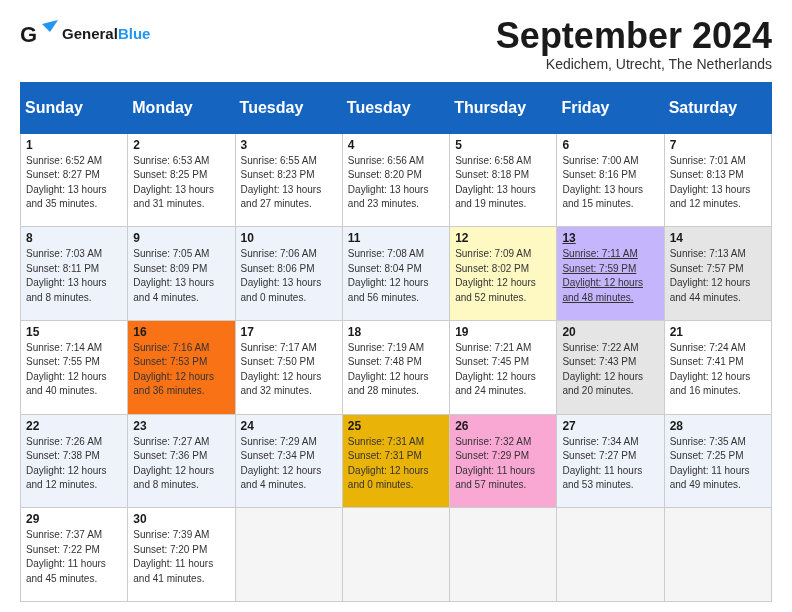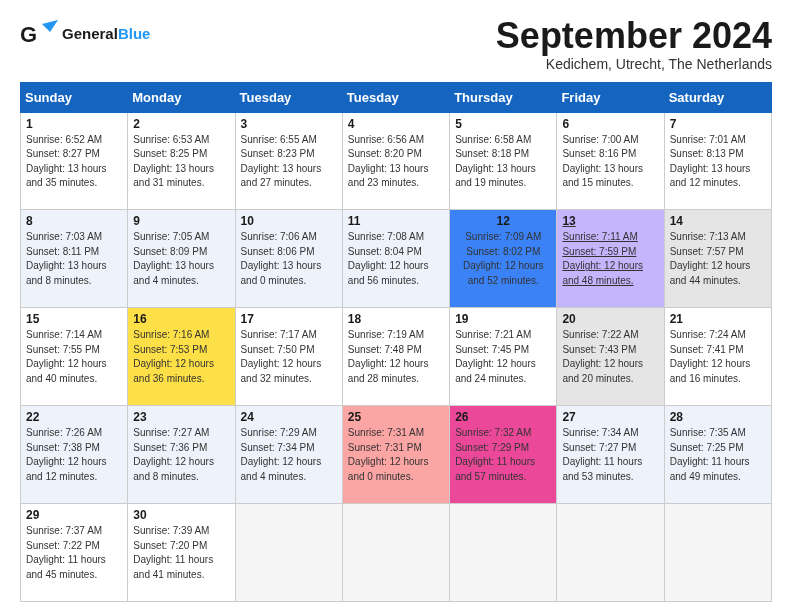--- a/index.html
+++ b/index.html
@@ -49,23 +49,23 @@
     .calendar {
       flex: 1;
       border: 1px solid #ccc;
       border-collapse: collapse;
       width: 100%;
       table-layout: fixed;
     }
     .calendar th {
       background: #1565C0;
       color: #fff;
-      font-size: 13px;
+      font-size: 16px;
       font-weight: bold;
-      padding: 7px 4px;
+      padding: 16px 4px;
       text-align: left;
       border: 1px solid #1565C0;
     }
     .calendar td {
       vertical-align: top;
       padding: 4px 5px;
       border: 1px solid #ccc;
       font-size: 9.5px;
       color: #333;
       background: #fff;
@@ -226,21 +226,21 @@
           </td>
           <td style="background: rgb(238, 242, 250);">
             <span class="day-num">11</span>
             <div class="day-info">
               <div>Sunrise: 7:08 AM</div>
               <div>Sunset: 8:04 PM</div>
               <div>Daylight: 12 hours</div>
               <div>and 56 minutes.</div>
             </div>
           </td>
-          <td style="background: #3b82f6; text-align: center;">
+          <td style="background: #fef9c3;">
             <span class="day-num">12</span>
             <div class="day-info">
               <div>Sunrise: 7:09 AM</div>
               <div>Sunset: 8:02 PM</div>
               <div>Daylight: 12 hours</div>
               <div>and 52 minutes.</div>
             </div>
           </td>
           <td style="background: #c4b5fd; text-decoration: underline;">
             <span class="day-num">13</span>
@@ -264,21 +264,21 @@
         <tr>
           <td style="background: rgb(255, 255, 255);">
             <span class="day-num">15</span>
             <div class="day-info">
               <div>Sunrise: 7:14 AM</div>
               <div>Sunset: 7:55 PM</div>
               <div>Daylight: 12 hours</div>
               <div>and 40 minutes.</div>
             </div>
           </td>
-          <td style="background: #fde047;">
+          <td style="background: #f97316;">
             <span class="day-num">16</span>
             <div class="day-info">
               <div>Sunrise: 7:16 AM</div>
               <div>Sunset: 7:53 PM</div>
               <div>Daylight: 12 hours</div>
               <div>and 36 minutes.</div>
             </div>
           </td>
           <td style="background: rgb(255, 255, 255);">
             <span class="day-num">17</span>
@@ -347,30 +347,30 @@
           </td>
           <td style="background: rgb(238, 242, 250);">
             <span class="day-num">24</span>
             <div class="day-info">
               <div>Sunrise: 7:29 AM</div>
               <div>Sunset: 7:34 PM</div>
               <div>Daylight: 12 hours</div>
               <div>and 4 minutes.</div>
             </div>
           </td>
-          <td style="background: #fca5a5;">
+          <td style="background: #eab308;">
             <span class="day-num">25</span>
             <div class="day-info">
               <div>Sunrise: 7:31 AM</div>
               <div>Sunset: 7:31 PM</div>
               <div>Daylight: 12 hours</div>
               <div>and 0 minutes.</div>
             </div>
           </td>
-          <td style="background: #ec4899;">
+          <td style="background: #f9a8d4;">
             <span class="day-num">26</span>
             <div class="day-info">
               <div>Sunrise: 7:32 AM</div>
               <div>Sunset: 7:29 PM</div>
               <div>Daylight: 11 hours</div>
               <div>and 57 minutes.</div>
             </div>
           </td>
           <td style="background: rgb(238, 242, 250);">
             <span class="day-num">27</span>

